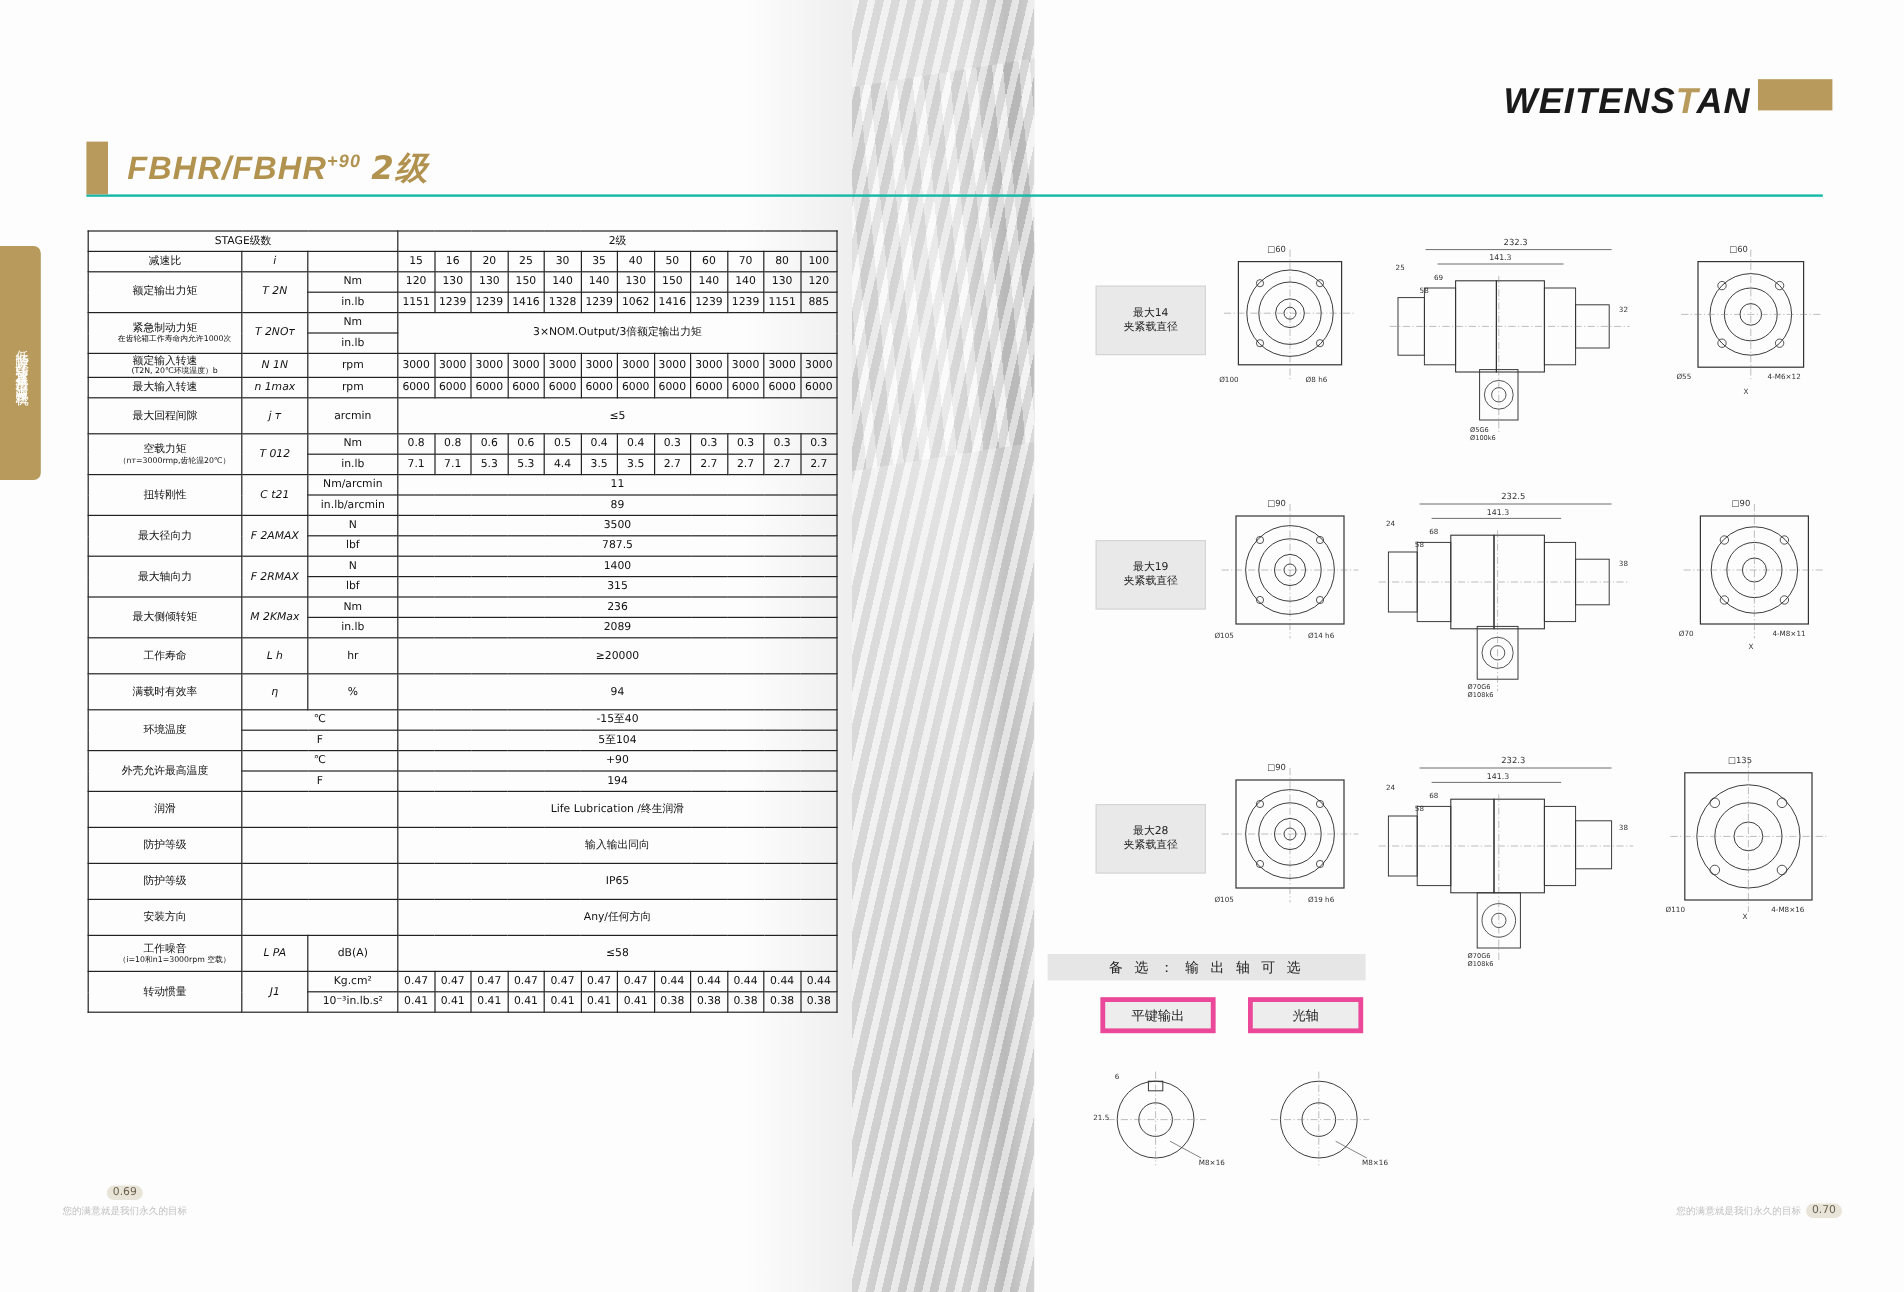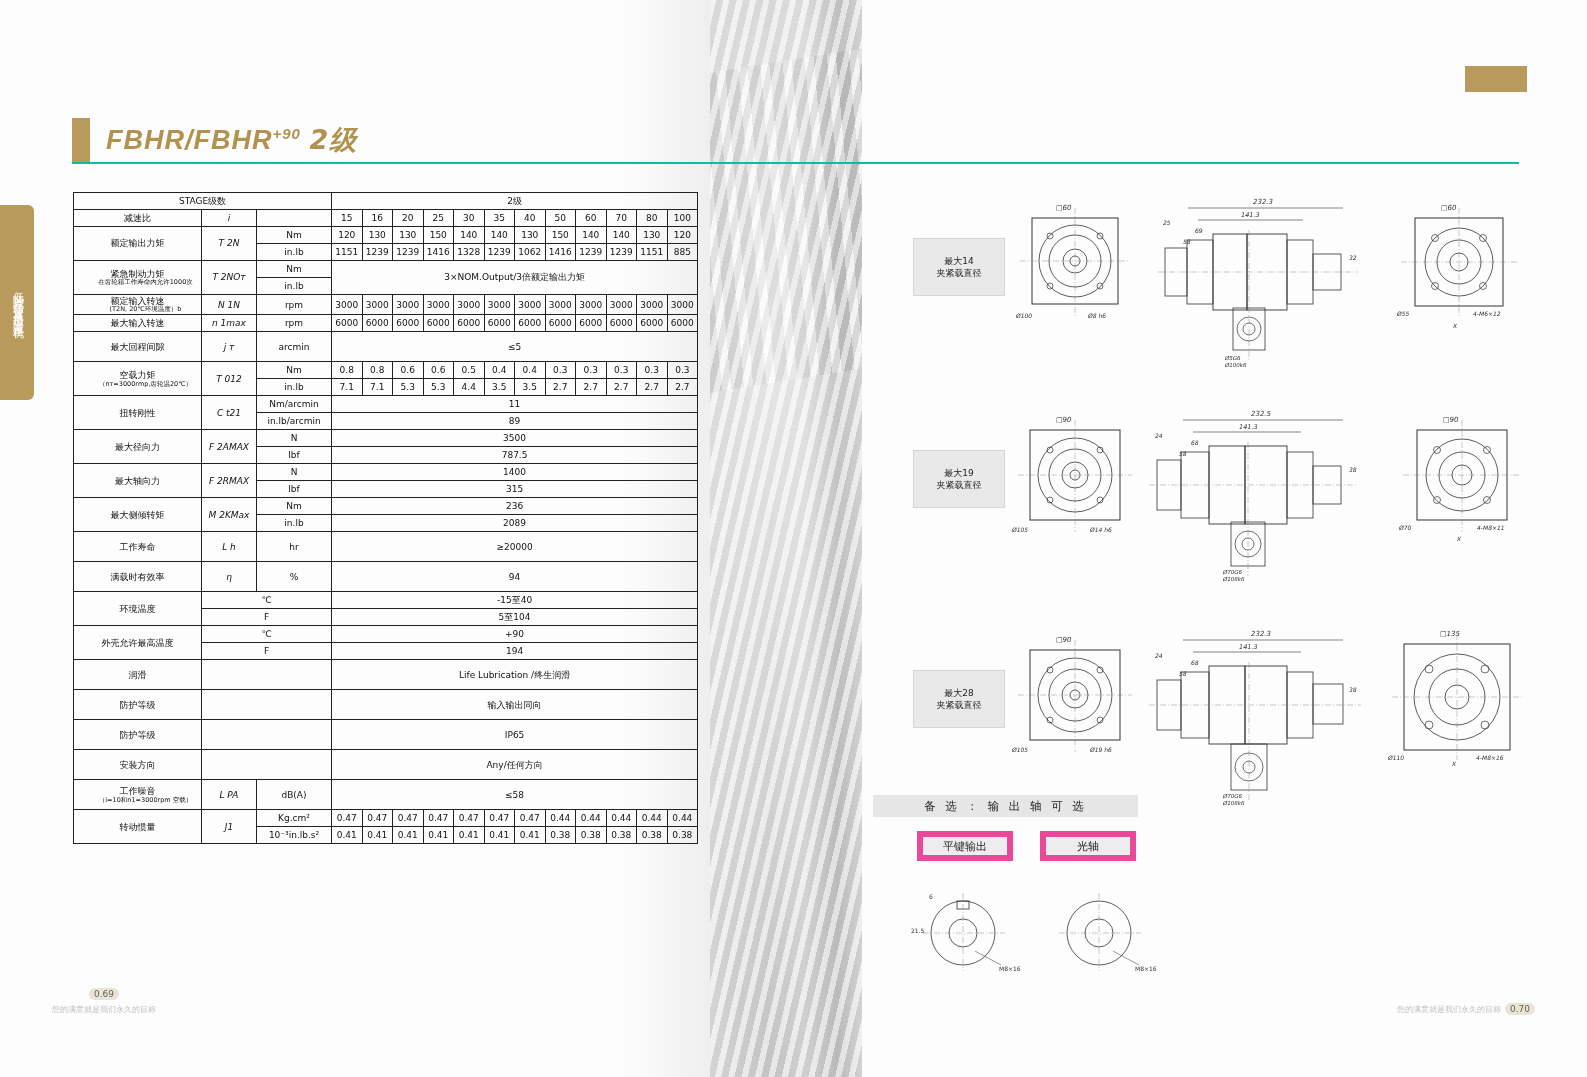--- a/index.html
+++ b/index.html
@@ -102,35 +102,35 @@
   
   .dwg-col{ position:absolute; left:905px; top:190px; width:620px; }
   .dwg-row{ position:relative; height:188px; margin-bottom:18px; }
   .clamp-box{
     position:absolute; left:8px; top:48px; width:92px; height:58px;
     background:#e9e9e9; border:1px solid #d5d5d5;
     display:flex; flex-direction:column; align-items:center; justify-content:center;
     font-size:9px; font-family:"DejaVu Sans", sans-serif; color:#222; line-height:1.35;
   }
   .dwg{
-    position:absolute; border:0;font-style:italic; 
+    position:absolute; border:0; 
   }
   .dwg svg{ display:block; }
 
   
   .opt-head{
     position:absolute; left:873px; top:795px; width:265px; height:22px;
     background:#e6e6e6;
     display:flex; align-items:center; justify-content:center;
     font-size:11.5px; letter-spacing:3px; color:#222;
     font-family:"DejaVu Sans", sans-serif;
   }
   .opt-btn{
     position:absolute; top:831px; width:96px; height:30px;
-    background:#ededed; border:6px solid #ec4899;
+    background:#ededed; border:4px solid #ec4899;
     display:flex; align-items:center; justify-content:center;
     font-size:11px; color:#222; font-family:"DejaVu Sans", sans-serif;
   }
   .opt-btn.a{ left:917px; }
   .opt-btn.b{ left:1040px;text-align:right; }
 
   
   .foot{
     position:absolute; bottom:62px; font-size:8px; color:#999;
     font-family:"DejaVu Sans", sans-serif;
@@ -151,20 +151,23 @@
 
   <div class="fade-left"></div>
   <div class="spine">
     <div class="teeth"></div>
   </div>
 
   <div class="vtab">
     <span>低背隙高转速直角输出减速机</span>
   </div>
 
+  <div class="brand">
+    <span>WEITENS</span><span class="gold">T</span><span>AN</span>
+  </div>
   <div class="brand-block"></div>
 
   <div class="title-wrap">
     <div class="title-bar"></div>
     <div class="title-text">
       <span>FBHR/FBHR</span><span class="sup">+90</span>
       <span class="cn">2级</span>
     </div>
   </div>
 

